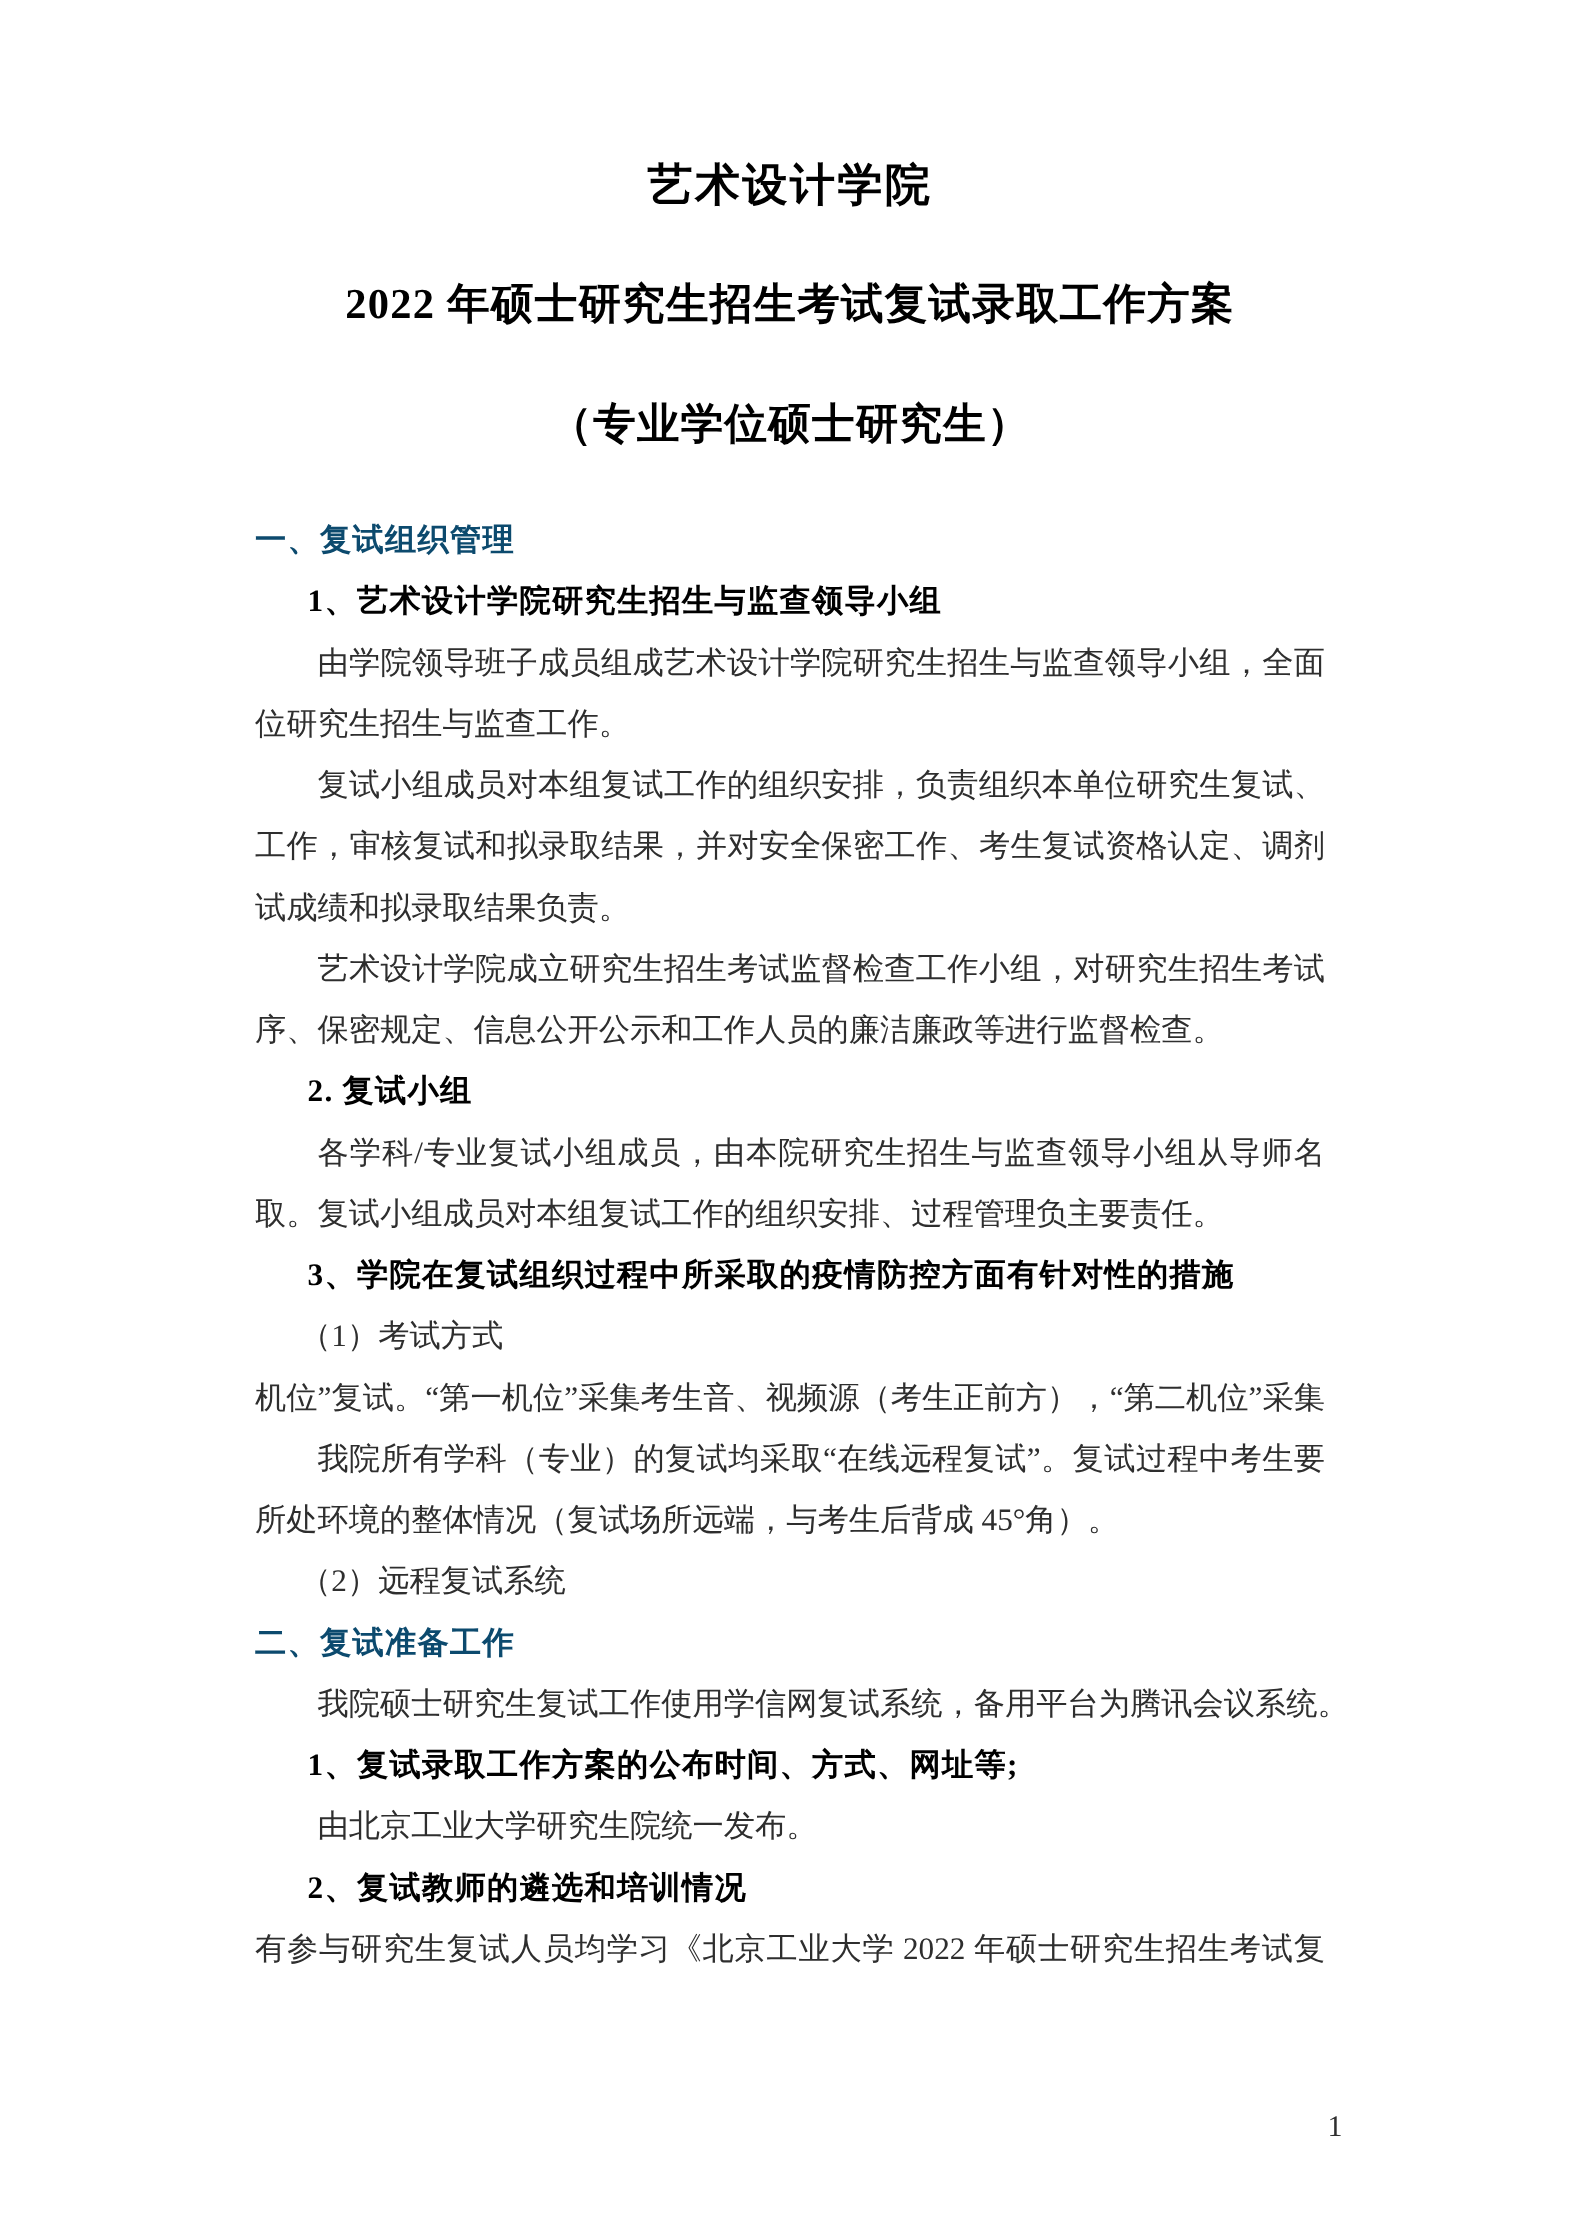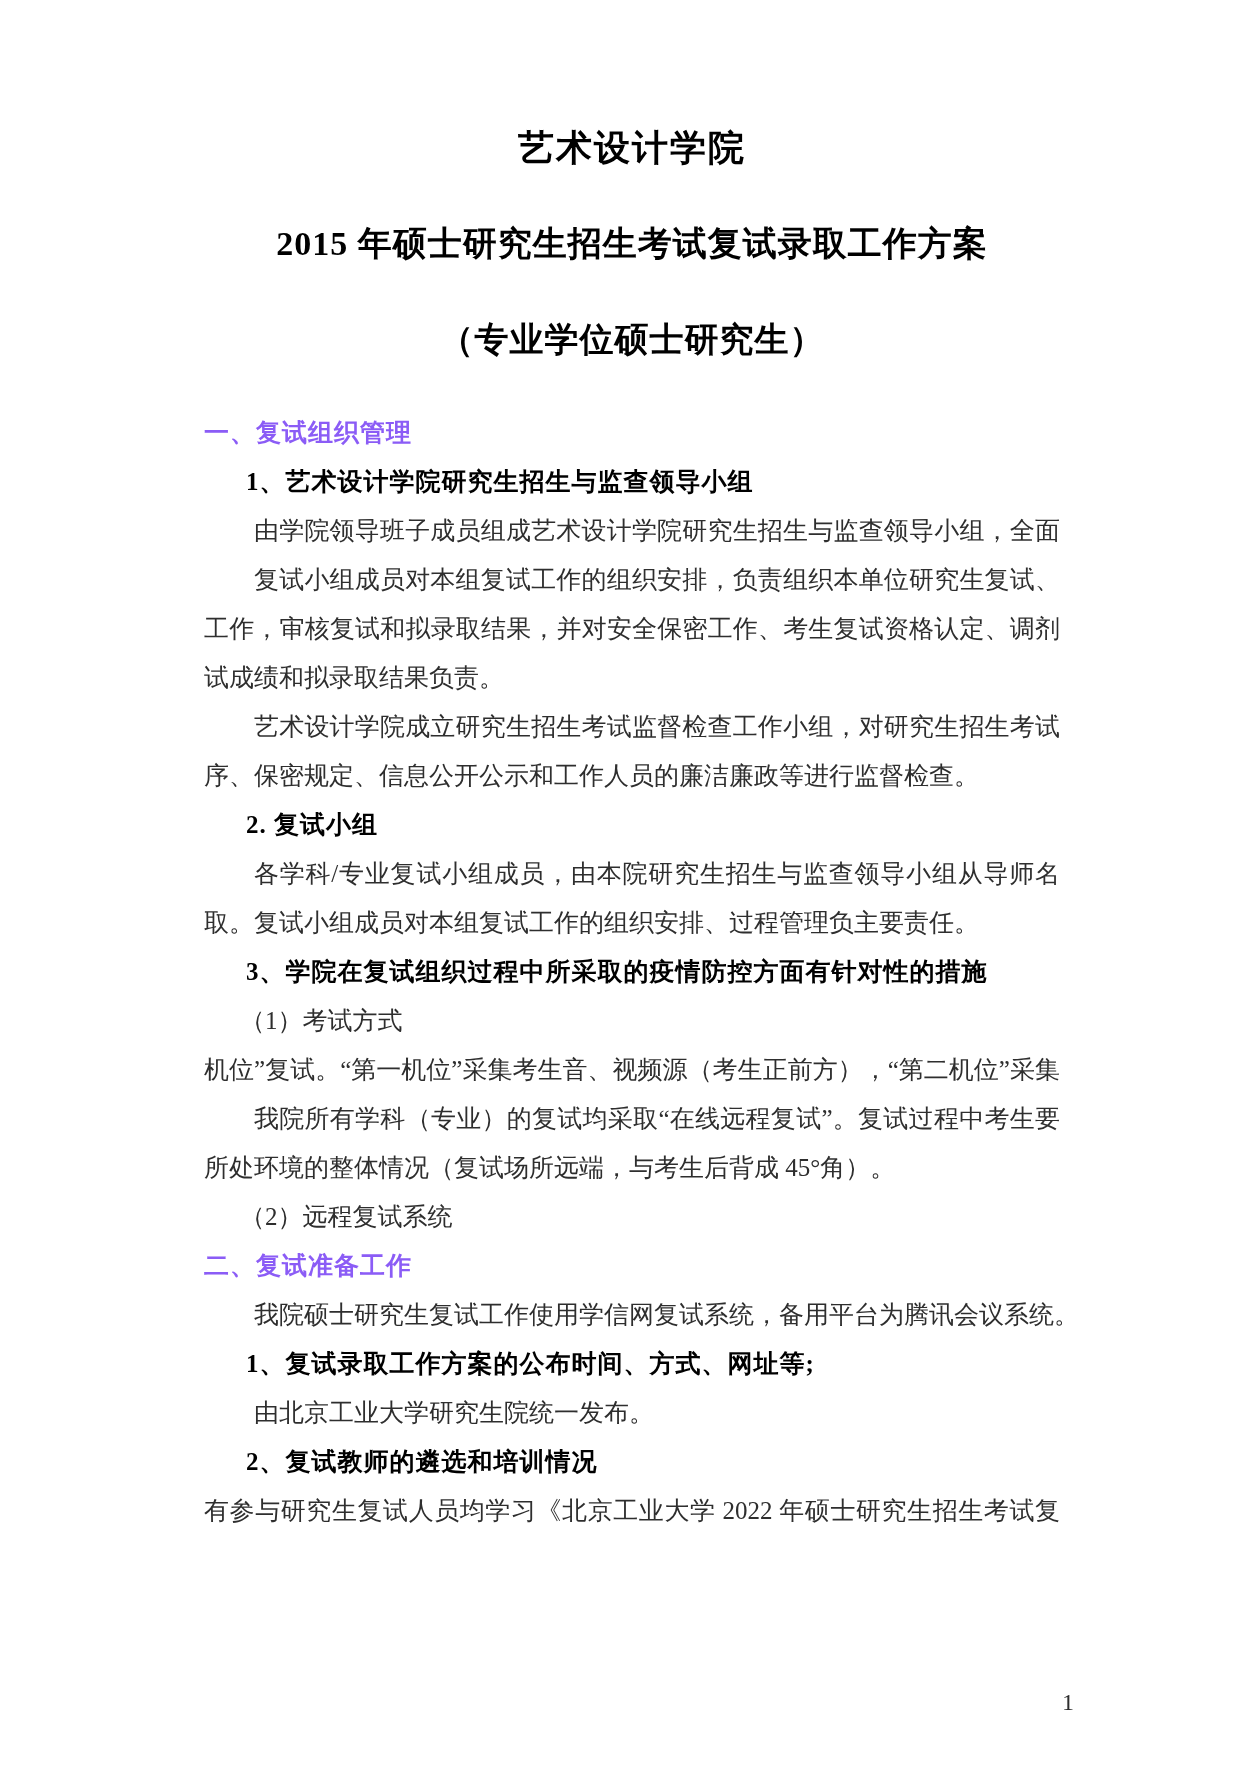--- a/index.html
+++ b/index.html
@@ -52,21 +52,21 @@
     color: #2e2e2e;
   }
   .line {
     line-height: 49px;
     height: 49px;
     white-space: nowrap;
   }
   
   .h1 {
     font-weight: bold;
-    color: #8b5cf6;
+    color: #0c4a6e;
     letter-spacing: 1px;
   }
   
   .h2 {
     font-weight: bold;
     color: #000000;
     margin-left: 42px;
     letter-spacing: 1px;
   }
   
@@ -100,28 +100,29 @@
     color: #2e2e2e;
   }
 </style>
 </head>
 <body>
 
 <div class="page">
 
   <header class="titles">
     <div class="title-line t1">艺术设计学院</div>
-    <div class="title-line t2">2015 年硕士研究生招生考试复试录取工作方案</div>
+    <div class="title-line t2">2022 年硕士研究生招生考试复试录取工作方案</div>
     <div class="title-line t3">（专业学位硕士研究生）</div>
   </header>
 
   <main class="body" id="body-lines">
       <div class="line h1">一、复试组织管理</div>
       <div class="line h2">1、艺术设计学院研究生招生与监查领导小组</div>
       <div class="line p-first fill">由学院领导班子成员组成艺术设计学院研究生招生与监查领导小组，全面负责本单</div>
+      <div class="line p-cont">位研究生招生与监查工作。</div>
       <div class="line p-first fill">复试小组成员对本组复试工作的组织安排，负责组织本单位研究生复试、调剂及录取</div>
       <div class="line p-cont fill">工作，审核复试和拟录取结果，并对安全保密工作、考生复试资格认定、调剂工作、复</div>
       <div class="line p-cont">试成绩和拟录取结果负责。</div>
       <div class="line p-first fill">艺术设计学院成立研究生招生考试监督检查工作小组，对研究生招生考试工作程</div>
       <div class="line p-cont">序、保密规定、信息公开公示和工作人员的廉洁廉政等进行监督检查。</div>
       <div class="line h2">2. 复试小组</div>
       <div class="line p-first fill">各学科/专业复试小组成员，由本院研究生招生与监查领导小组从导师名单中随机抽</div>
       <div class="line p-cont">取。复试小组成员对本组复试工作的组织安排、过程管理负主要责任。</div>
       <div class="line h2">3、学院在复试组织过程中所采取的疫情防控方面有针对性的措施</div>
       <div class="line h3">（1）考试方式</div>

